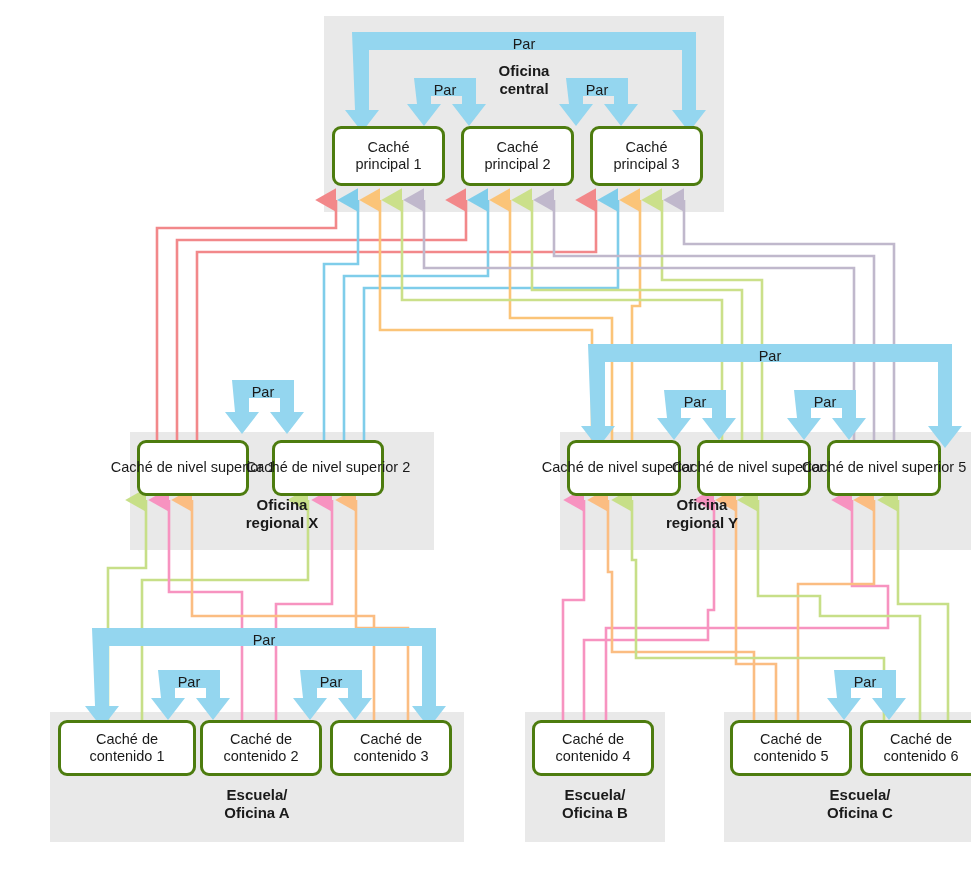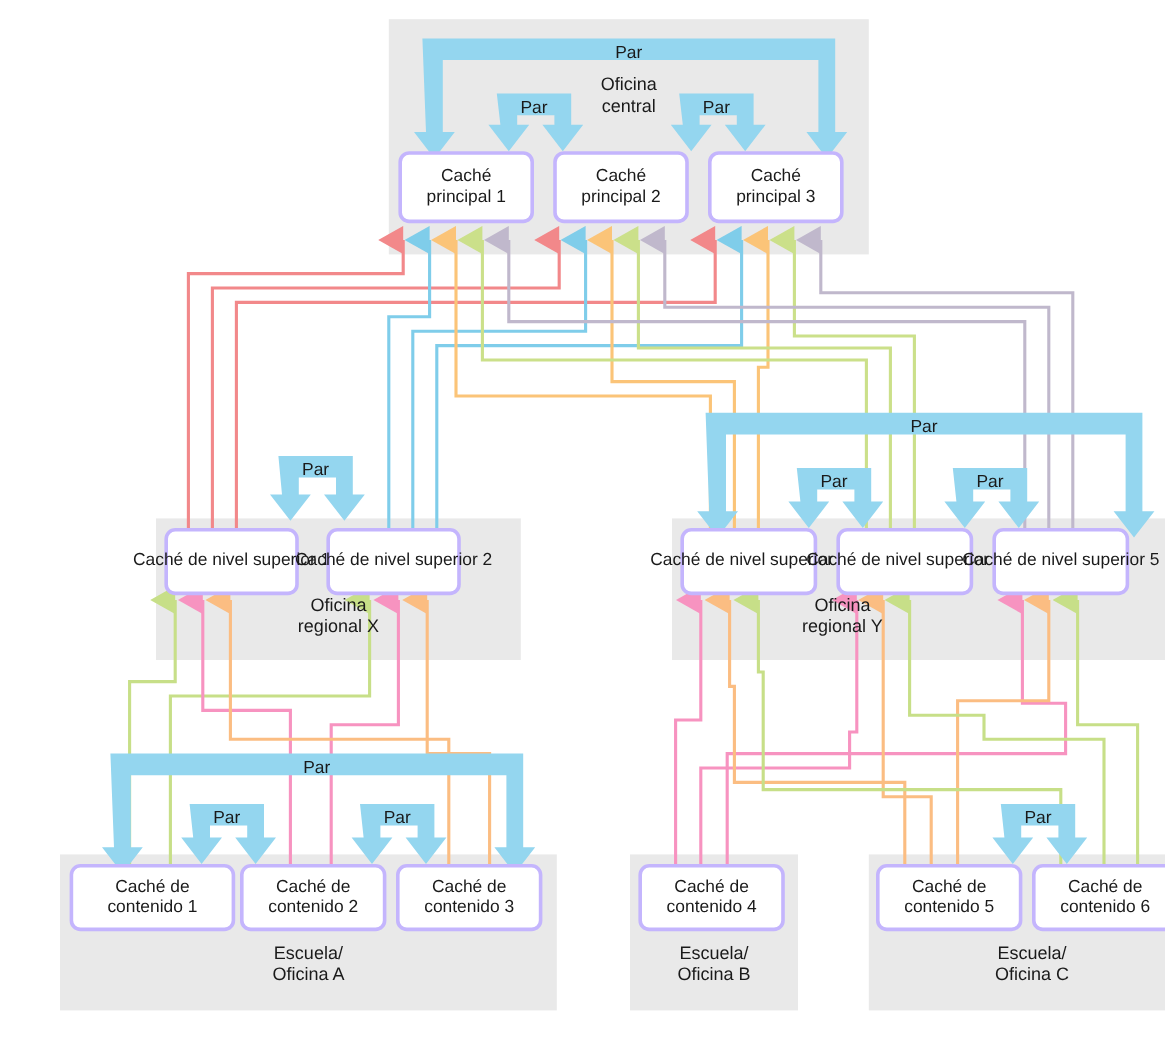--- a/index.html
+++ b/index.html
@@ -1,23 +1,23 @@
 <!DOCTYPE html>
 <html><head>
 <meta charset="utf-8">
 <style>
   html,body{margin:0;padding:0;background:#fff;}
   body{width:971px;height:872px;position:relative;overflow:hidden;
        font-family:"Liberation Sans","DejaVu Sans",sans-serif;color:#1a1a1a;}
   #stage{position:absolute;inset:0;width:971px;height:872px;margin-left:36px;}
   #svgroot{position:absolute;left:0;top:0;width:971px;height:872px;}
   .panel-label{position:absolute;text-align:center;font-size:15px;line-height:1.22;
-               font-weight:400;color:#1a1a1a;white-space:pre-line;}
+               font-weight:700;color:#1a1a1a;white-space:pre-line;}
 
-  .node{position:absolute;background:#fff;border:3px solid #c4b5fd;border-radius:9px;
+  .node{position:absolute;background:#fff;border:3px solid #4d7c0f;border-radius:9px;
         display:flex;align-items:center;justify-content:center;text-align:center;
         font-size:14.5px;line-height:1.18;color:#1a1a1a;white-space:pre-line;
         box-sizing:border-box;z-index:6;}
   .node.nowrap{white-space:nowrap;}
 
   .par-label{position:absolute;font-size:14.5px;color:#1a1a1a;z-index:5;
              text-align:center;pointer-events:none;}
 </style>
 </head>
 <body>

